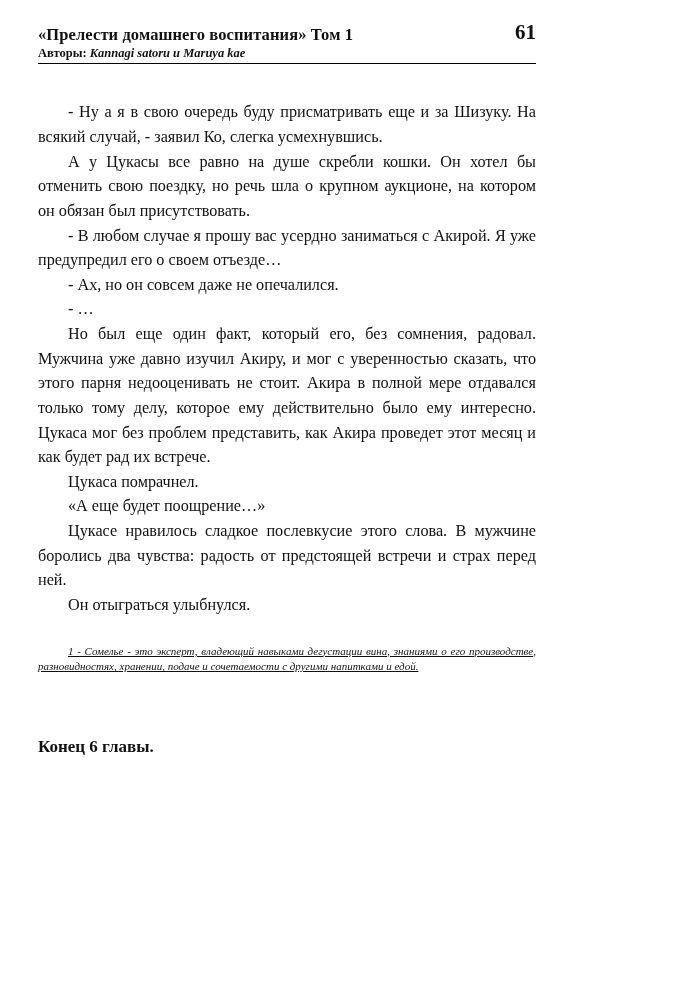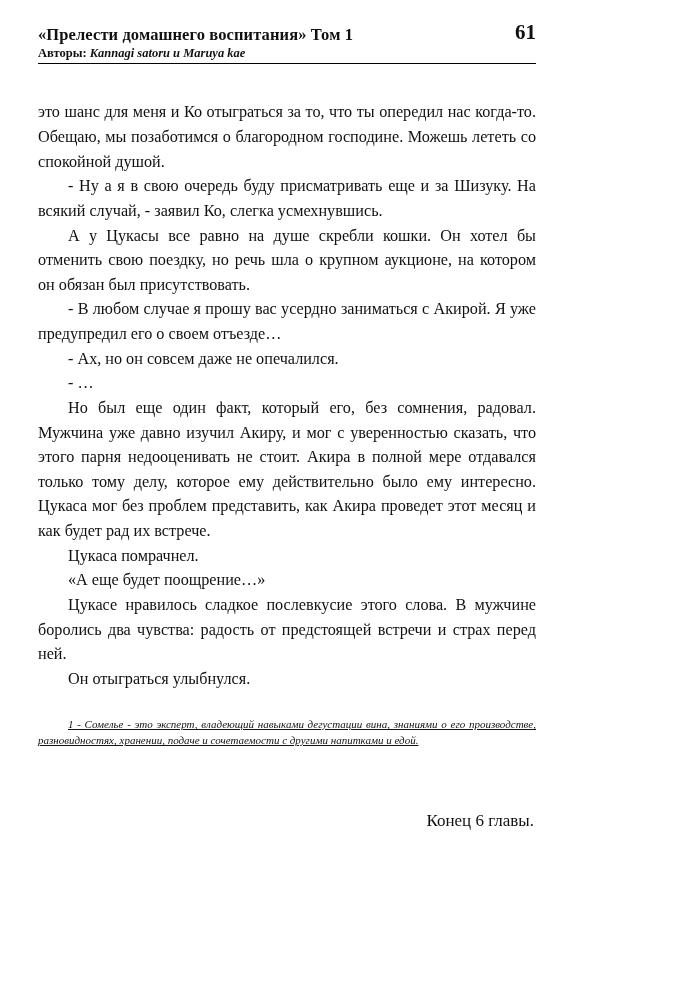--- a/index.html
+++ b/index.html
@@ -83,44 +83,43 @@
     text-align: justify;
     text-decoration: underline;
   }
   .footnote p {
     margin: 0;
     text-indent: 30px;
     font-style: italic;
   }
   .chapter-end {
     margin-top: 62px;
-    text-align: right;
+    text-align: left;
     font-size: 17px;
-    font-weight: normal;
+    font-weight: bold;
     padding-right: 2px;
   }
 </style>
 </head>
 <body>
 
 <div class="page">
 
   <div class="header">
     <div class="header-row">
       <div class="book-title">«Прелести домашнего воспитания» Том 1</div>
       <div class="page-number">61</div>
     </div>
     <div class="authors">
       <span>Авторы: </span><span class="latin">Kannagi satoru и Maruya kae</span>
     </div>
     <hr class="header-rule">
   </div>
 
   <div class="body-text">
-    <p class="noindent">это шанс для меня и Ко отыграться за то, что ты опередил нас когда-то. Обещаю, мы позаботимся о благородном господине. Можешь лететь со спокойной душой.</p>
     <p>- Ну а я в свою очередь буду присматривать еще и за Шизуку. На всякий случай, - заявил Ко, слегка усмехнувшись.</p>
     <p>А у Цукасы все равно на душе скребли кошки. Он хотел бы отменить свою поездку, но речь шла о крупном аукционе, на котором он обязан был присутствовать.</p>
     <p>- В любом случае я прошу вас усердно заниматься с Акирой. Я уже предупредил его о своем отъезде…</p>
     <p>- Ах, но он совсем даже не опечалился.</p>
     <p>- …</p>
     <p>Но был еще один факт, который его, без сомнения, радовал. Мужчина уже давно изучил Акиру, и мог с уверенностью сказать, что этого парня недооценивать не стоит. Акира в полной мере отдавался только тому делу, которое ему действительно было ему интересно. Цукаса мог без проблем представить, как Акира проведет этот месяц и как будет рад их встрече.</p>
     <p>Цукаса помрачнел.</p>
     <p>«А еще будет поощрение…»</p>
     <p>Цукасе нравилось сладкое послевкусие этого слова. В мужчине боролись два чувства: радость от предстоящей встречи и страх перед ней.</p>
     <p>Он отыграться улыбнулся.</p>

